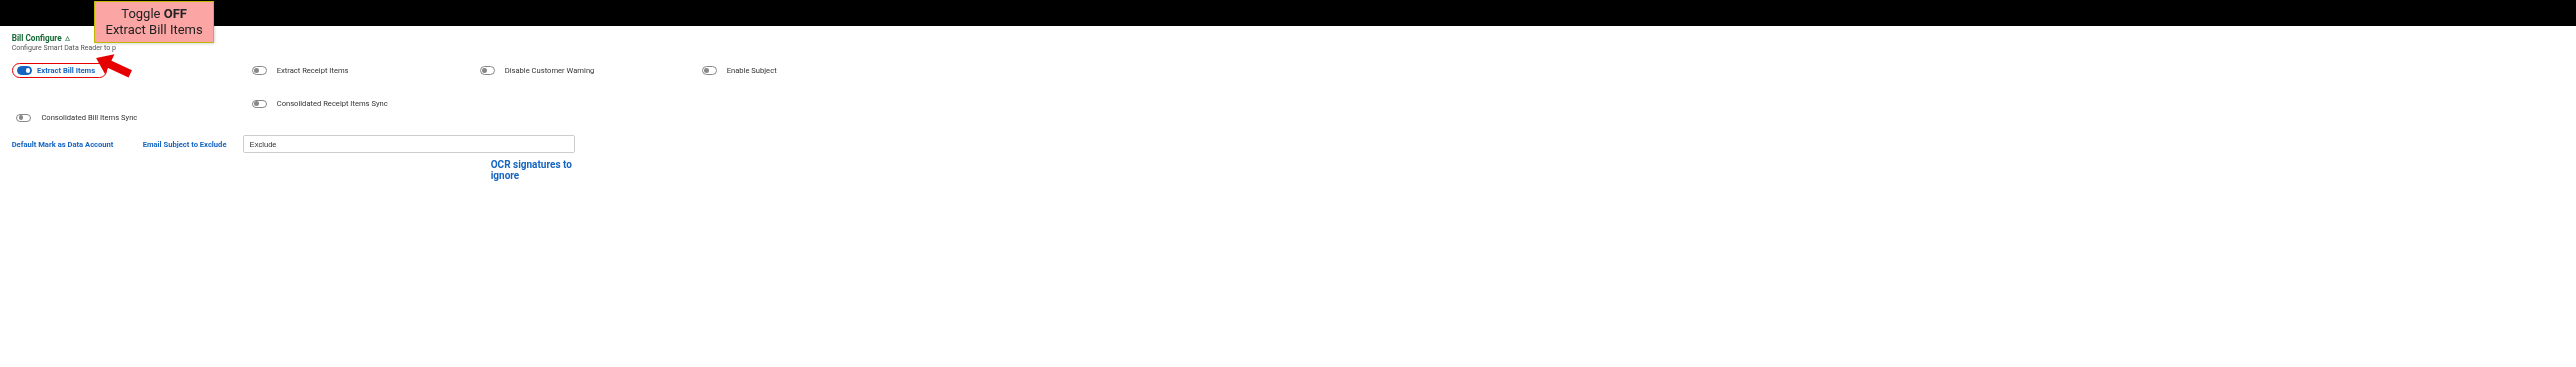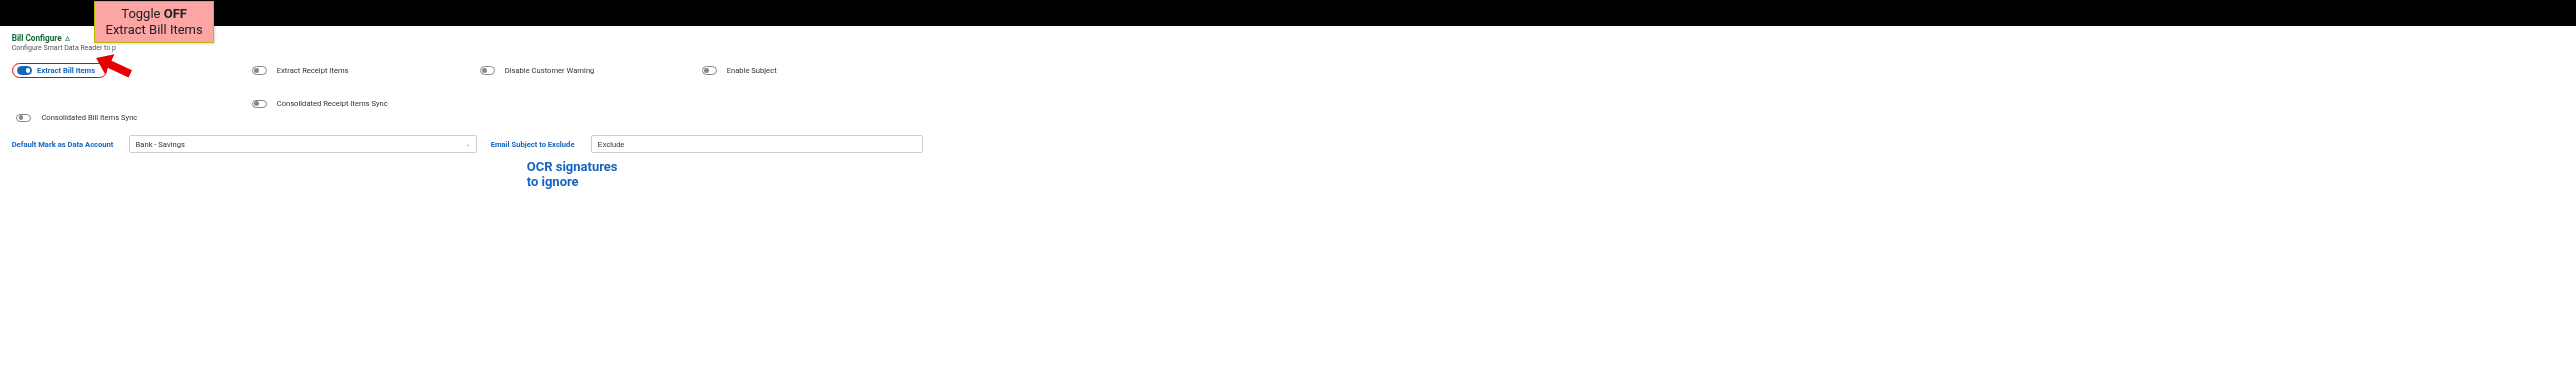--- a/index.html
+++ b/index.html
@@ -21,21 +21,21 @@
   .form-row { display: flex; align-items: center; margin-bottom: 5.9px; }
   .lbl { color: #1565c0; font-weight: 700; font-size: 7.6px; width: 117px; flex-shrink: 0; }
   .select-wrap { flex: 0 0 348px; position: relative; }
   .select { width: 100%; border: 0.6px solid #ccc; border-radius: 1.8px; padding: 3.5px 16.4px 3.5px 5.9px; font-size: 7.6px; color: #333; background: #fff; position: relative; }
   .select-chevron { position: absolute; right: 5.9px; top: 50%; transform: translateY(-50%); color: #888; font-size: 6.4px; pointer-events: none; }
   .right-pair { display: inline-flex; align-items: center; margin-left: 14px; }
   .right-pair .lbl2 { color: #1565c0; font-weight: 700; font-size: 7.6px; width: 100px; flex-shrink: 0; }
   .inp { border: 0.6px solid #ccc; border-radius: 1.8px; padding: 3.5px 5.9px; font-size: 7.6px; width: 332px; color: #333; }
   .inp::placeholder { color: #aaa; }
   .row2 { margin-left: 479px; display: flex; align-items: center; }
-  .row2 .lbl2 { color: #1565c0; font-weight: 700; font-size: 13px; width: 100px; flex-shrink: 0; margin-left: 36px; }
+  .row2 .lbl2 { color: #1565c0; font-weight: 700; font-size: 10px; width: 100px; flex-shrink: 0; }
 
   
   .callout-wrap { position: absolute; left: 94px; top: -24.6px; }
   .arrow { position: absolute; left: 94px; top: 26px; transform: rotate(205deg); }
   .callout { background: #fca5a5; border: 0.6px solid #c0b800; padding: 3.5px 10.5px; font-size: 13px; color: #222; text-align: center; line-height: 1.25; box-shadow: 1.2px 1.2px 2.9px rgba(0,0,0,0.25); }
   .callout b { font-weight: 700; }
 </style>
 </head>
 <body>
 
@@ -90,24 +90,20 @@
       <span class="tg"></span>
       <span>Consolidated Receipt Items Sync</span>
     </div>
     <div></div>
     <div></div>
   </div>
 
   <div class="form-rows">
     <div class="form-row">
       <div class="lbl">Default Mark as Data Account</div>
-      <div class="select-wrap">
-        <div class="select">Bank - Savings</div>
-        <span class="select-chevron">⌄</span>
-      </div>
       <div class="right-pair">
         <div class="lbl2">Email Subject to Exclude</div>
         <input class="inp" type="text" value="Exclude" style="">
       </div>
     </div>
     <div class="row2">
       <div class="lbl2">OCR signatures to ignore</div>
     </div>
   </div>
 

